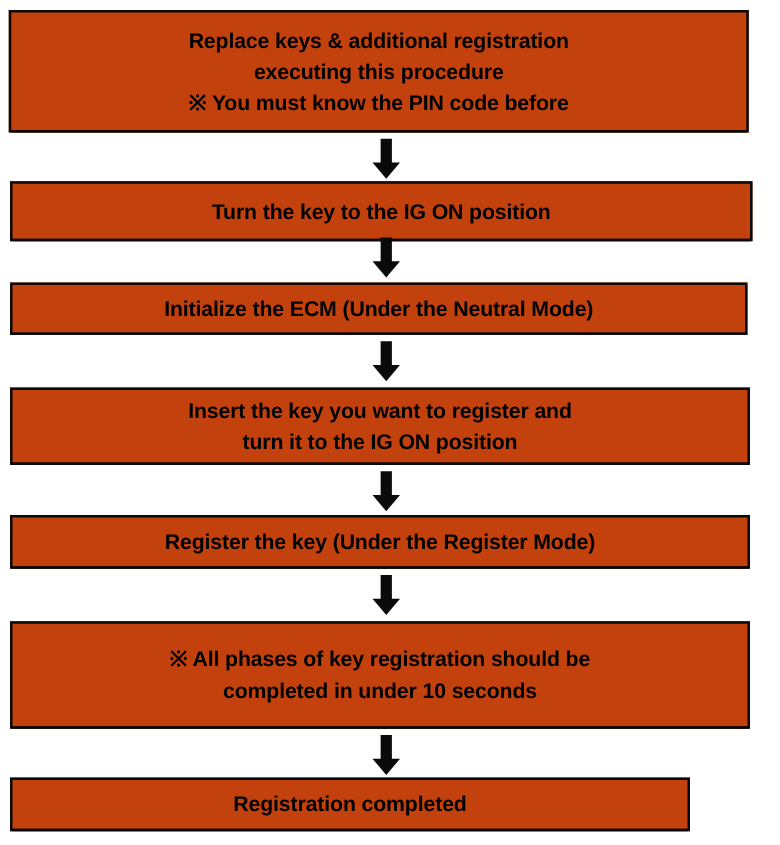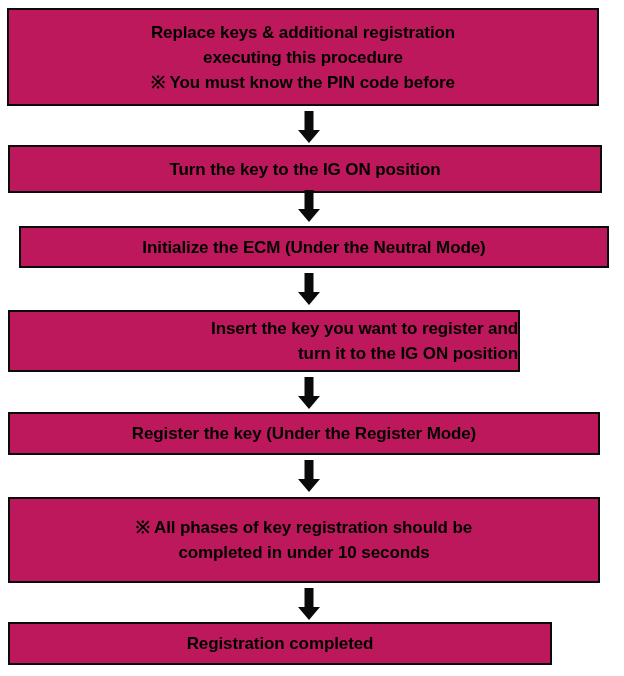--- a/index.html
+++ b/index.html
@@ -17,21 +17,21 @@
   #flowchart {
     position: relative;
     width: 624px;
     height: 676px;
     background: #ffffff;
   }
   .node {
     position: absolute;
     box-sizing: border-box;
     border: 2px solid #0a0a0a;
-    background: #be185d;
+    background: #c2410c;
     display: flex;
     flex-direction: column;
     align-items: center;
     justify-content: center;
   }
   .node .line {
     display: block;
     white-space: pre;
     font-weight: bold;
     font-size: 17px;
@@ -91,30 +91,30 @@
 
   <div class="node" style="left:8px; top:145px; width:594px; height:48px;">
     <span class="line">Turn the key to the IG ON position</span>
   </div>
 
   <div class="arrow" style="left:309px; top:190px; height:32px;">
     <div class="shaft" style="height:20px;"></div>
     <div class="head" style="top:19px;"></div>
   </div>
 
-  <div class="node" style="left:8px; top:226px; width:590px; height:42px;margin-left:11px;">
+  <div class="node" style="left:8px; top:226px; width:590px; height:42px;">
     <span class="line">Initialize the ECM (Under the Neutral Mode)</span>
   </div>
 
   <div class="arrow" style="left:309px; top:273px; height:32px;">
     <div class="shaft" style="height:20px;"></div>
     <div class="head" style="top:19px;"></div>
   </div>
 
-  <div class="node" style="left:8px; top:310px; width:512px; height:62px;align-items:flex-end;">
+  <div class="node" style="left:8px; top:310px; width:592px; height:62px;">
     <span class="line">Insert the key you want to register and</span>
     <span class="line">turn it to the IG ON position</span>
   </div>
 
   <div class="arrow" style="left:309px; top:377px; height:32px;">
     <div class="shaft" style="height:20px;"></div>
     <div class="head" style="top:19px;"></div>
   </div>
 
   <div class="node" style="left:8px; top:412px; width:592px; height:43px;">

